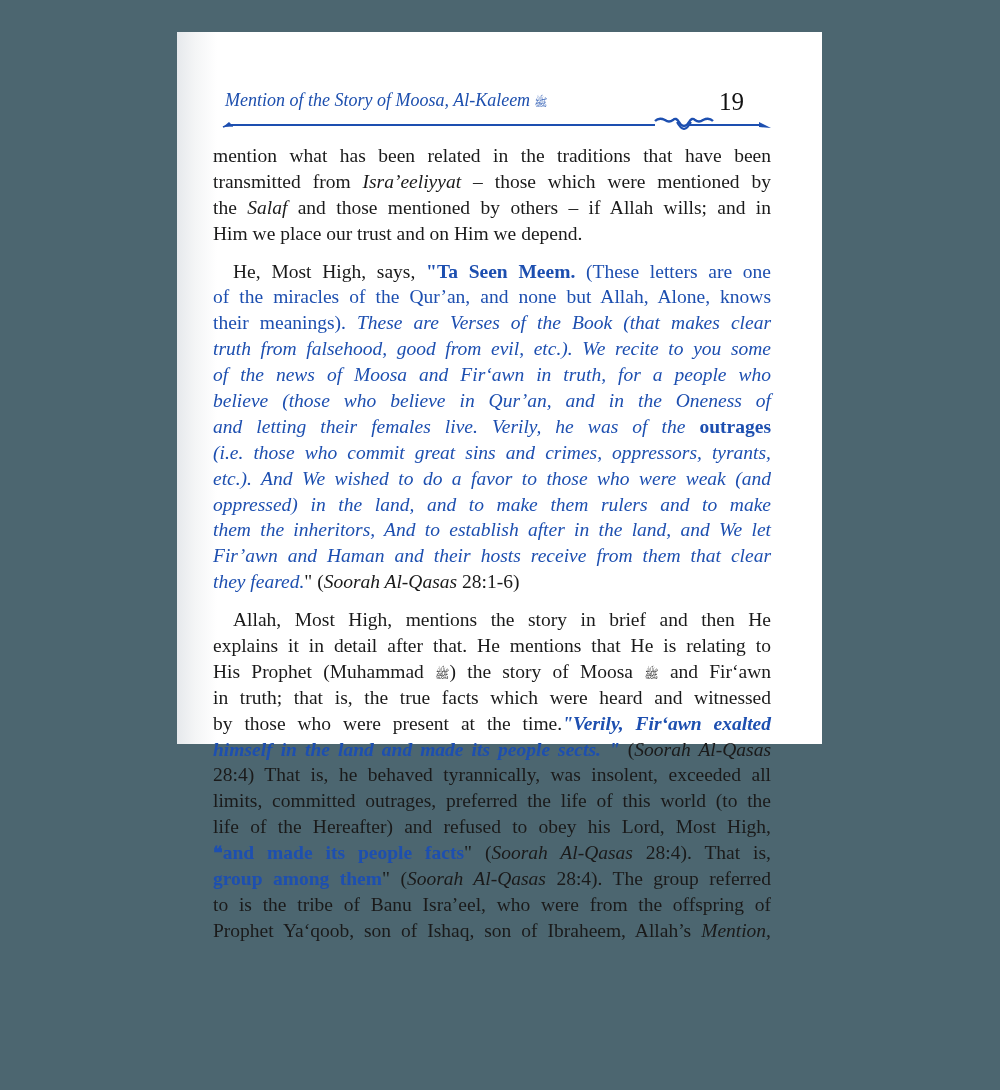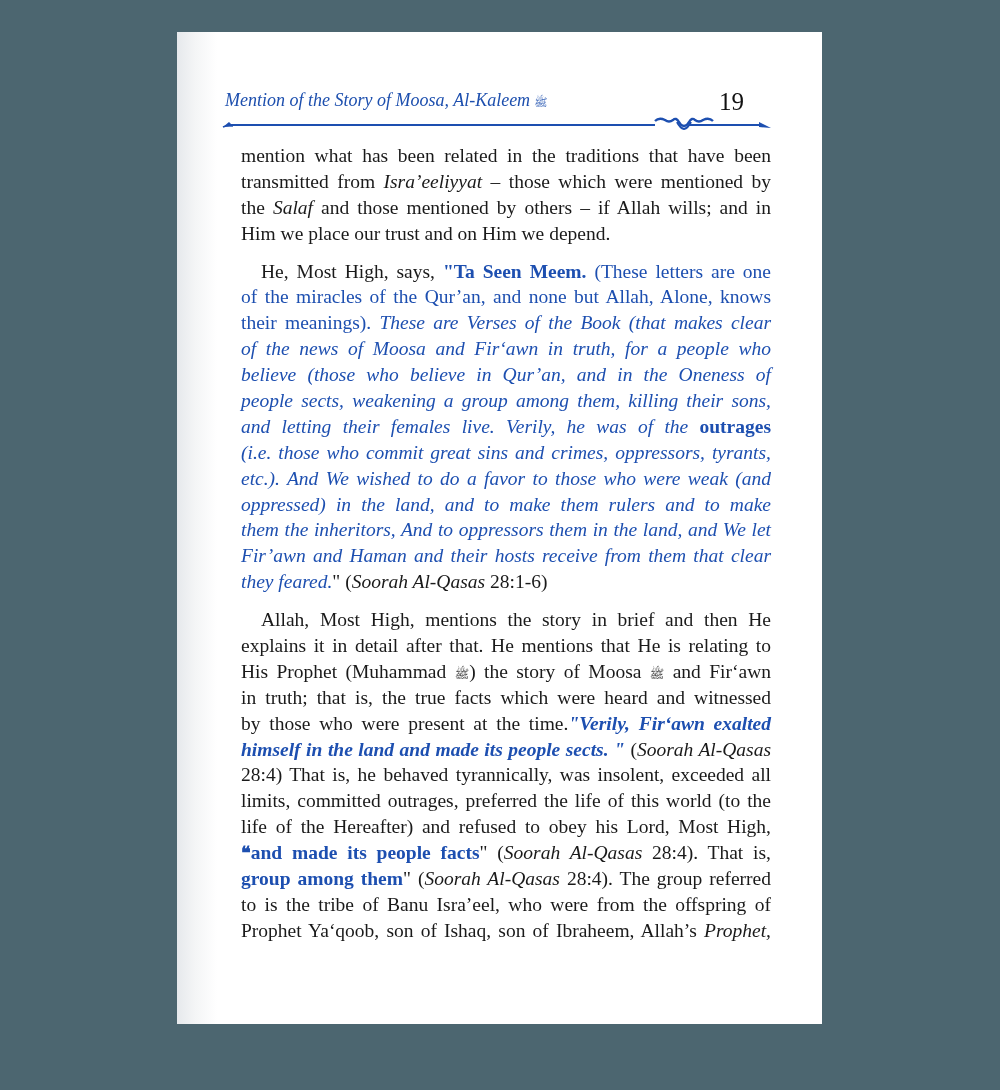--- a/index.html
+++ b/index.html
@@ -6,21 +6,21 @@
   body {
     width: 1000px; height: 1090px;
     background: #4c6670;
     position: relative;
     overflow: hidden;
     font-family: "Liberation Serif", "DejaVu Serif", serif;
   }
   .page {
     position: absolute;
     left: 177px; top: 32px;
-    width: 645px; height: 992px;
+    width: 645px; height: 712px;
     background: #ffffff;
     background-image: linear-gradient(to right, #e6e9ec 0px, #f4f5f6 18px, #ffffff 40px, #ffffff 100%);
   }
   .header {
     position: absolute;
     left: 48px; top: 58px;
     width: 545px; height: 40px;
   }
   .running-title {
     position: absolute; left: 0; top: 0;
@@ -49,21 +49,20 @@
     width: 558px;
     font-size: 19.5px;
     color: #1a1a1a;
   }
   .line {
     height: 25.9px;
     line-height: 25.9px;
     white-space: nowrap;
     text-align: justify;
     text-align-last: justify;
-    margin-left: 28px;
   }
   .line.last { text-align-last: left; }
   .gap { height: 12px; }
   .indent { padding-left: 20px; }
   .blue { color: #1d4fb0; }
   .blue-b { color: #1d4fb0; font-weight: bold; }
   .i { font-style: italic; }
   .ib { font-style: italic; font-weight: bold; color: #1d4fb0; }
   .quote-mark {
     display: inline-block; color: #1d4fb0; font-weight: bold; font-size: 18px;
@@ -97,44 +96,44 @@
       <div class="line"><span>the </span><span class="i">Salaf</span><span> and those mentioned by others – if Allah wills; and in</span></div>
       <div class="line last"><span>Him we place our trust and on Him we depend.</span></div>
     </div>
 
     <div class="gap"></div>
 
     <div>
       <div class="line indent"><span>He, Most High, says, </span><span class="blue-b">"Ta Seen Meem.</span><span class="blue"> (These letters are one</span></div>
       <div class="line blue"><span>of the miracles of the Qur’an, and none but Allah, Alone, knows</span></div>
       <div class="line blue"><span>their meanings). </span><span class="i">These are Verses of the Book (that makes clear</span></div>
+      <div class="line blue i"><span>truth from falsehood, good from evil, etc.). We recite to you some</span></div>
       <div class="line blue i"><span>of the news of Moosa and Fir‘awn in truth, for a people who</span></div>
       <div class="line blue i"><span>believe (those who believe in Qur’an, and in the Oneness of</span></div>
-      <div class="line blue i"><span>people sects, weakening a group among them, killing their sons,</span></div>
       <div class="line blue"><span class="i">and letting their females live. Verily, he was of the </span><span style="font-weight:bold">outrages</span></div>
       <div class="line blue i"><span>(i.e. those who commit great sins and crimes, oppressors, tyrants,</span></div>
       <div class="line blue i"><span>etc.). And We wished to do a favor to those who were weak (and</span></div>
       <div class="line blue i"><span>oppressed) in the land, and to make them rulers and to make</span></div>
-      <div class="line blue i"><span>them the inheritors, And to oppressors them in the land, and We let</span></div>
+      <div class="line blue i"><span>them the inheritors, And to establish after in the land, and We let</span></div>
       <div class="line blue i"><span>Fir’awn and Haman and their hosts receive from them that clear</span></div>
       <div class="line last"><span class="blue i">they feared.</span><span>" (</span><span class="i">Soorah Al-Qasas</span><span> 28:1-6)</span></div>
     </div>
 
     <div class="gap"></div>
 
     <div>
       <div class="line indent"><span>Allah, Most High, mentions the story in brief and then He</span></div>
       <div class="line"><span>explains it in detail after that. He mentions that He is relating to</span></div>
       <div class="line"><span>His Prophet (Muhammad </span><span style="font-size:12px">ﷺ</span><span>) the story of Moosa </span><span style="font-size:12px">ﷺ</span><span> and Fir‘awn</span></div>
       <div class="line"><span>in truth; that is, the true facts which were heard and witnessed</span></div>
       <div class="line"><span>by those who were present at the time.</span><span class="ib">"Verily, Fir‘awn exalted</span></div>
       <div class="line"><span class="ib">himself in the land and made its people sects. "</span><span> (</span><span class="i">Soorah Al-Qasas</span></div>
       <div class="line"><span>28:4) That is, he behaved tyrannically, was insolent, exceeded all</span></div>
       <div class="line"><span>limits, committed outrages, preferred the life of this world (to the</span></div>
       <div class="line"><span>life of the Hereafter) and refused to obey his Lord, Most High,</span></div>
       <div class="line"><span class="quote-mark">❝</span><span class="blue-b">and made its people facts</span><span>" (</span><span class="i">Soorah Al-Qasas</span><span> 28:4). That is,</span></div>
       <div class="line"><span class="blue-b">group among them</span><span>" (</span><span class="i">Soorah Al-Qasas</span><span> 28:4). The group referred</span></div>
       <div class="line"><span>to is the tribe of Banu Isra’eel, who were from the offspring of</span></div>
-      <div class="line"><span>Prophet Ya‘qoob, son of Ishaq, son of Ibraheem, Allah’s </span><span class="i">Prophet,</span></div>
+      <div class="line"><span>Prophet Ya‘qoob, son of Ishaq, son of Ibraheem, Allah’s </span><span class="i">Mention,</span></div>
     </div>
 
   </div>
 </div>
 
 </body></html>

